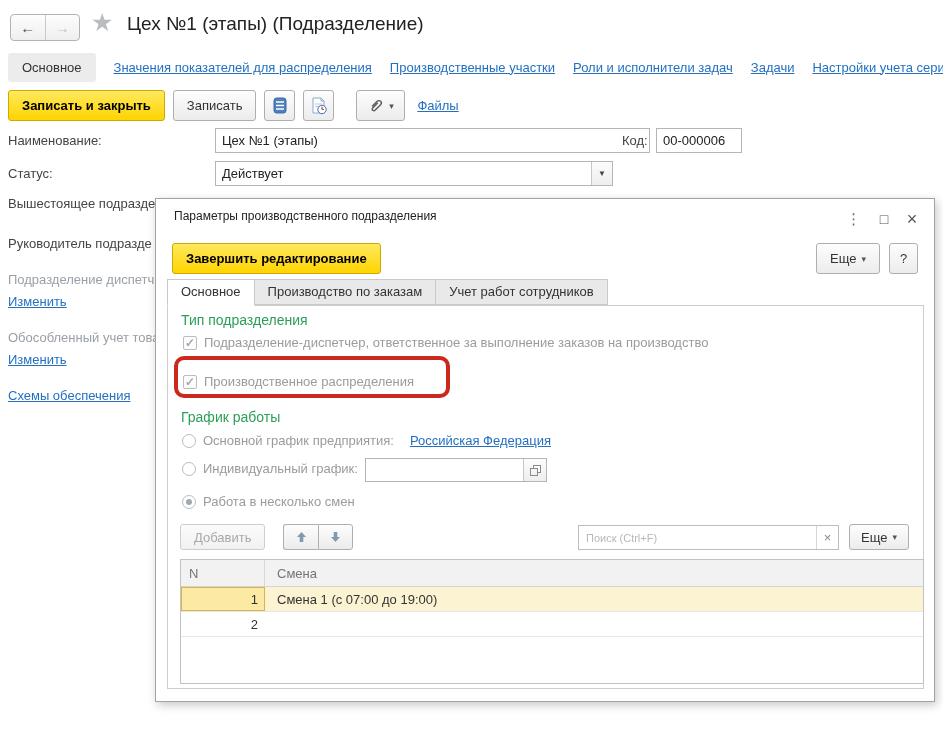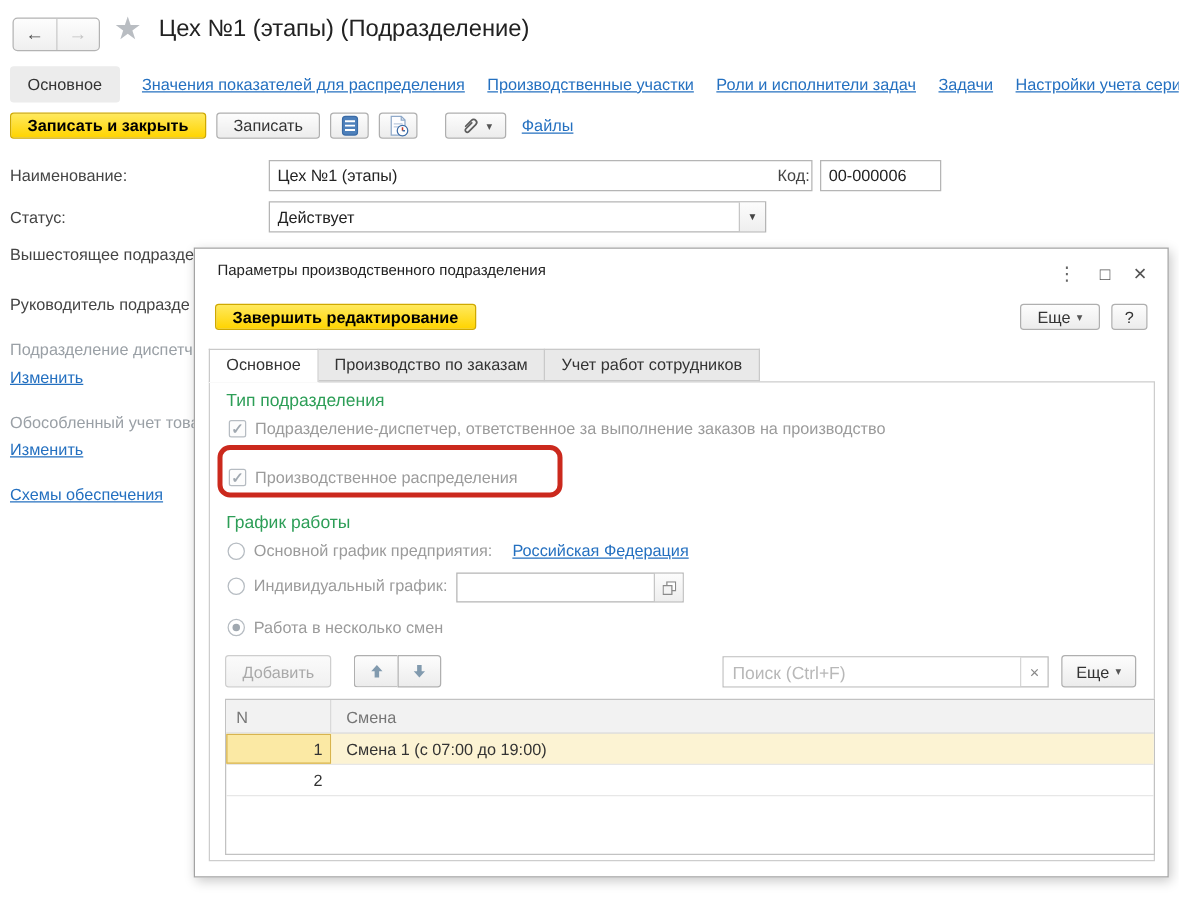--- a/index.html
+++ b/index.html
@@ -22,21 +22,21 @@
   .nav-fwd { color:#c3c3c3; }
   .star { left:91px; top:8px; font-size:25px; color:#b9bdc2; }
   .page-title { left:127px; top:13px; font-size:19px; color:#222; }
 
   
   .nav-row { left:8px; top:52px; height:30px; display:flex; align-items:center; gap:18px; }
   .nav-active { background:#ececec; border-radius:3px; padding:7px 14px; color:#333; cursor:pointer; }
   a.lnk { color:#2470c0; text-decoration:underline; cursor:pointer; }
 
   
-  .btn { display:inline-flex; align-items:center; justify-content:center; height:21px;
+  .btn { display:inline-flex; align-items:center; justify-content:center; height:31px;
     padding:0 13px; background:linear-gradient(#fdfdfd,#ececec);
     border:1px solid #afafaf; border-radius:3px; color:#333; cursor:pointer;
     font-family:"Liberation Sans",sans-serif; font-size:13px; white-space:nowrap; }
   .btn-yellow { background:linear-gradient(#ffe95e,#ffd400); border-color:#cfa900;
     font-weight:bold; color:#000; }
   .btn-disabled { color:#a9a9a9; background:linear-gradient(#fbfbfb,#f1f1f1); border-color:#cecece; }
   .icon-btn { width:31px; padding:0; }
   .drop-caret { font-size:9px; color:#555; margin-left:5px; }
 
   .toolbar { left:8px; top:90px; display:flex; align-items:center; gap:8px; }
@@ -76,21 +76,21 @@
   .radio { width:14px; height:14px; border:1px solid #b6bcc2; border-radius:50%; background:#fff;
     display:inline-flex; align-items:center; justify-content:center; }
   .radio-dot { width:6px; height:6px; border-radius:50%; background:#a0a8b0; }
   .ctl-row { display:flex; align-items:center; gap:7px; }
 
   .red-box { border:4px solid #cb291d; border-radius:10px; pointer-events:none; z-index:4; }
 
   
   .search { border:1px solid #bdbdbd; background:#fff; display:flex; height:25px; }
   .search input { border:none; outline:none; flex:1; padding:0 7px; font-family:"Liberation Sans",sans-serif;
-    font-size:14px; color:#333; min-width:0; }
+    font-size:11px; color:#333; min-width:0; }
   .search input::placeholder { color:#b8b8b8; }
   .s-clear { width:22px; border-left:1px solid #d6d6d6; display:flex; align-items:center;
     justify-content:center; color:#888; font-size:13px; cursor:pointer; }
 
   .updown { display:flex; }
   .updown .btn { width:35px; padding:0; }
   .updown .btn:first-child { border-radius:3px 0 0 3px; border-right:none; }
   .updown .btn:last-child { border-radius:0 3px 3px 0; }
 
   
@@ -156,21 +156,21 @@
     <span class="drop-caret">▾</span>
   </button>
   <a class="lnk" style="margin-left:4px;">Файлы</a>
 </div>
 
 <div class="abs flabel" style="left:8px; top:133px;">Наименование:</div>
 <div class="abs tfield" style="left:215px; top:128px; width:435px;">
   <input value="Цех №1 (этапы)" style="">
 </div>
 <div class="abs flabel" style="left:622px; top:133px;">Код:</div>
-<div class="abs tfield" style="left:656px; top:128px; width:97px;">
+<div class="abs tfield" style="left:656px; top:128px; width:86px;">
   <input value="00-000006" style="">
 </div>
 
 <div class="abs flabel" style="left:8px; top:166px;">Статус:</div>
 <div class="abs tfield" style="left:215px; top:161px; width:398px;">
   <input readonly="" value="Действует" style="">
   <span class="fbtn">
       <span style="font-size:8px;color:#444;">▼</span>
     </span>
 </div>

